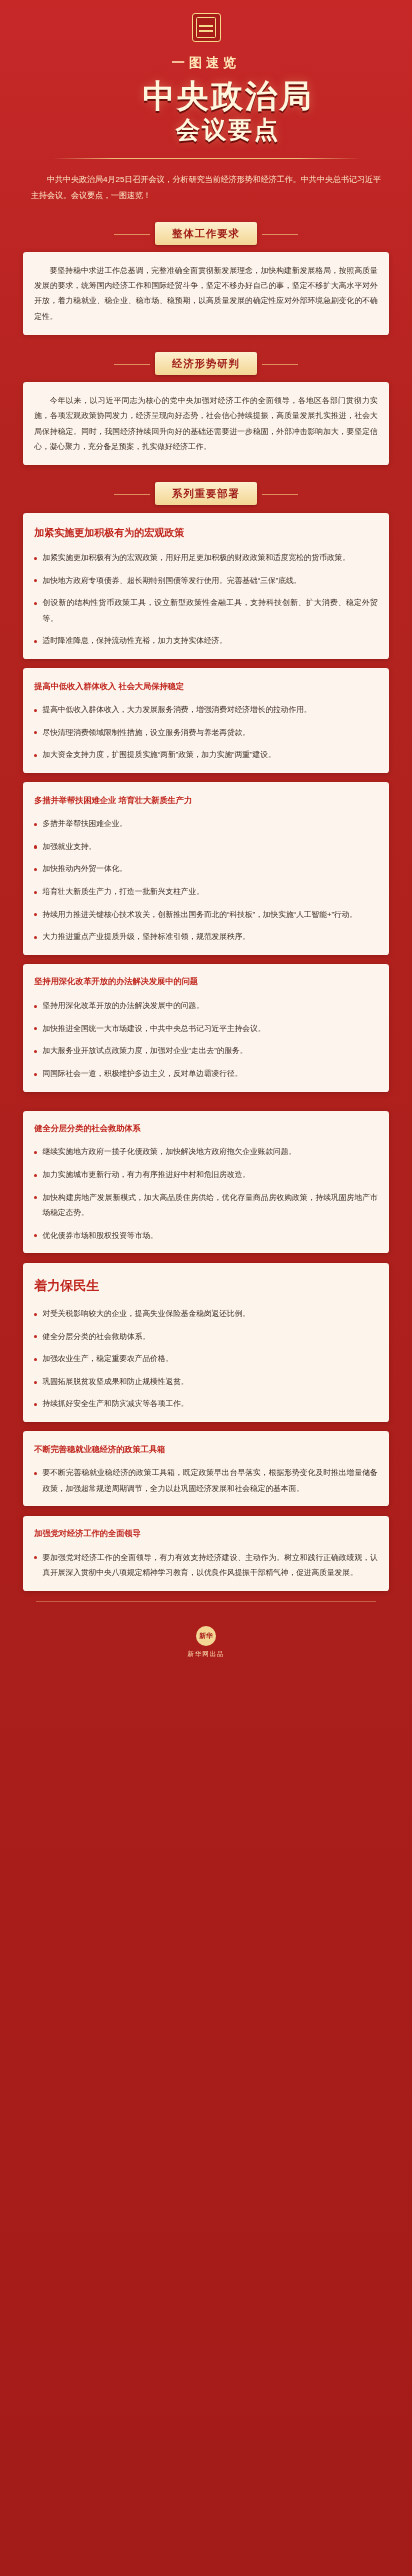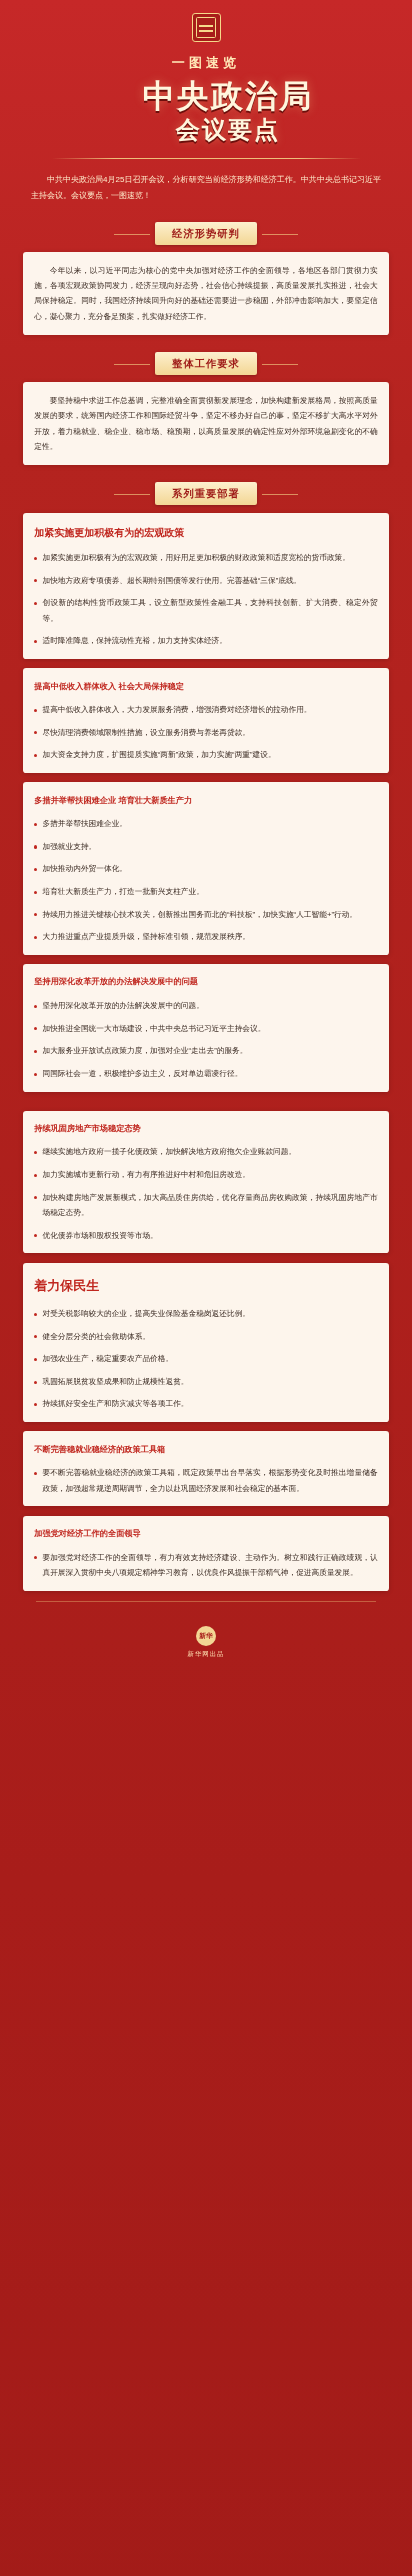--- a/index.html
+++ b/index.html
@@ -207,29 +207,29 @@
     <span class="l1">中央政治局</span>
     <span class="l2">会议要点</span>
   </div>
 
   <div class="title-rule"></div>
 
   <div class="intro">中共中央政治局4月25日召开会议，分析研究当前经济形势和经济工作。中共中央总书记习近平主持会议。会议要点，一图速览！</div>
 
   <div id="sections-root">
       <div class="section">
+        <div class="sec-head"><span class="plate">整体工作要求</span></div>
+        <div class="card">
+          <p>要坚持稳中求进工作总基调，完整准确全面贯彻新发展理念，加快构建新发展格局，按照高质量发展的要求，统筹国内经济工作和国际经贸斗争，坚定不移办好自己的事，坚定不移扩大高水平对外开放，着力稳就业、稳企业、稳市场、稳预期，以高质量发展的确定性应对外部环境急剧变化的不确定性。</p>
+        </div>
+      </div>
+      <div class="section">
         <div class="sec-head"><span class="plate">经济形势研判</span></div>
         <div class="card">
           <p>今年以来，以习近平同志为核心的党中央加强对经济工作的全面领导，各地区各部门贯彻力实施，各项宏观政策协同发力，经济呈现向好态势，社会信心持续提振，高质量发展扎实推进，社会大局保持稳定。同时，我国经济持续回升向好的基础还需要进一步稳固，外部冲击影响加大，要坚定信心，凝心聚力，充分备足预案，扎实做好经济工作。</p>
-        </div>
-      </div>
-      <div class="section">
-        <div class="sec-head"><span class="plate">整体工作要求</span></div>
-        <div class="card">
-          <p>要坚持稳中求进工作总基调，完整准确全面贯彻新发展理念，加快构建新发展格局，按照高质量发展的要求，统筹国内经济工作和国际经贸斗争，坚定不移办好自己的事，坚定不移扩大高水平对外开放，着力稳就业、稳企业、稳市场、稳预期，以高质量发展的确定性应对外部环境急剧变化的不确定性。</p>
         </div>
       </div>
       <div class="section">
         <div class="sec-head"><span class="plate">系列重要部署</span></div>
         <div class="card" style="margin-bottom: 9.3px;">
           <p style="text-indent: 0px; font-weight: bold; color: rgb(192, 39, 31); font-size: 10px;">加紧实施更加积极有为的宏观政策</p>
           <ul>
             <li>加紧实施更加积极有为的宏观政策，用好用足更加积极的财政政策和适度宽松的货币政策。</li>
             <li>加快地方政府专项债券、超长期特别国债等发行使用。完善基础“三保”底线。</li>
             <li>创设新的结构性货币政策工具，设立新型政策性金融工具，支持科技创新、扩大消费、稳定外贸等。</li>
@@ -258,21 +258,21 @@
         <div class="card" style="margin-bottom: 19px;">
           <p style="text-indent: 0px; font-weight: bold; color: rgb(192, 39, 31); font-size: 8.2px;">坚持用深化改革开放的办法解决发展中的问题</p>
           <ul>
             <li>坚持用深化改革开放的办法解决发展中的问题。</li>
             <li>加快推进全国统一大市场建设，中共中央总书记习近平主持会议。</li>
             <li>加大服务业开放试点政策力度，加强对企业“走出去”的服务。</li>
             <li>同国际社会一道，积极维护多边主义，反对单边霸凌行径。</li>
           </ul>
         </div>
         <div class="card" style="margin-bottom: 9.3px;">
-          <p style="text-indent: 0px; font-weight: bold; color: rgb(192, 39, 31); font-size: 8.2px;">持续巩固房地产市场稳定态势</p>
+          <p style="text-indent: 0px; font-weight: bold; color: rgb(192, 39, 31); font-size: 8.2px;">健全分层分类的社会救助体系</p>
           <ul>
             <li>继续实施地方政府一揽子化债政策，加快解决地方政府拖欠企业账款问题。</li>
             <li>加力实施城市更新行动，有力有序推进好中村和危旧房改造。</li>
             <li>加快构建房地产发展新模式，加大高品质住房供给，优化存量商品房收购政策，持续巩固房地产市场稳定态势。</li>
             <li>优化债券市场和股权投资等市场。</li>
           </ul>
         </div>
         <div class="card" style="margin-bottom: 9.3px;">
           <p style="text-indent: 0px; font-weight: bold; color: rgb(192, 39, 31); font-size: 13px;">着力保民生</p>
           <ul>

